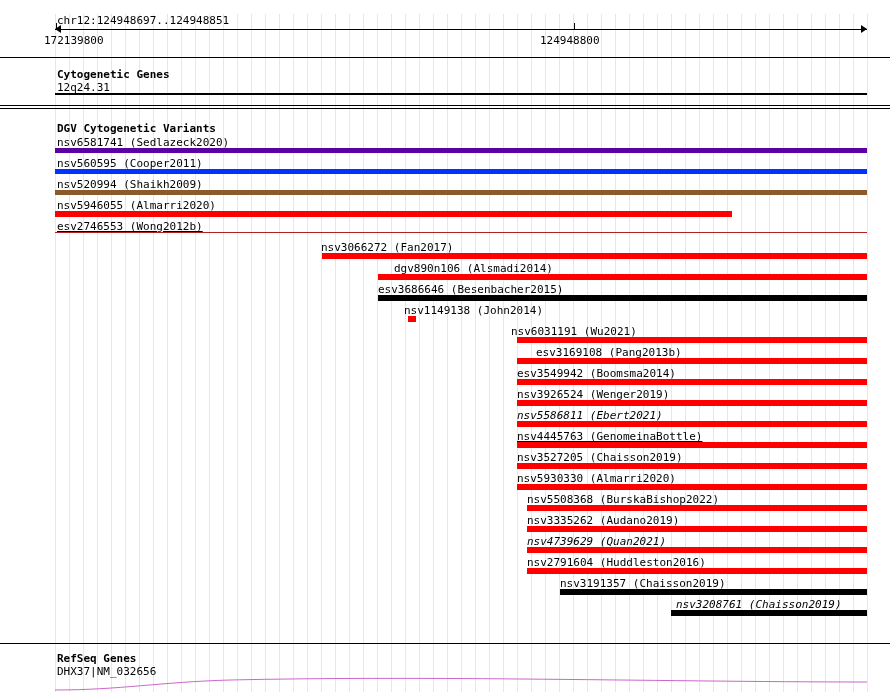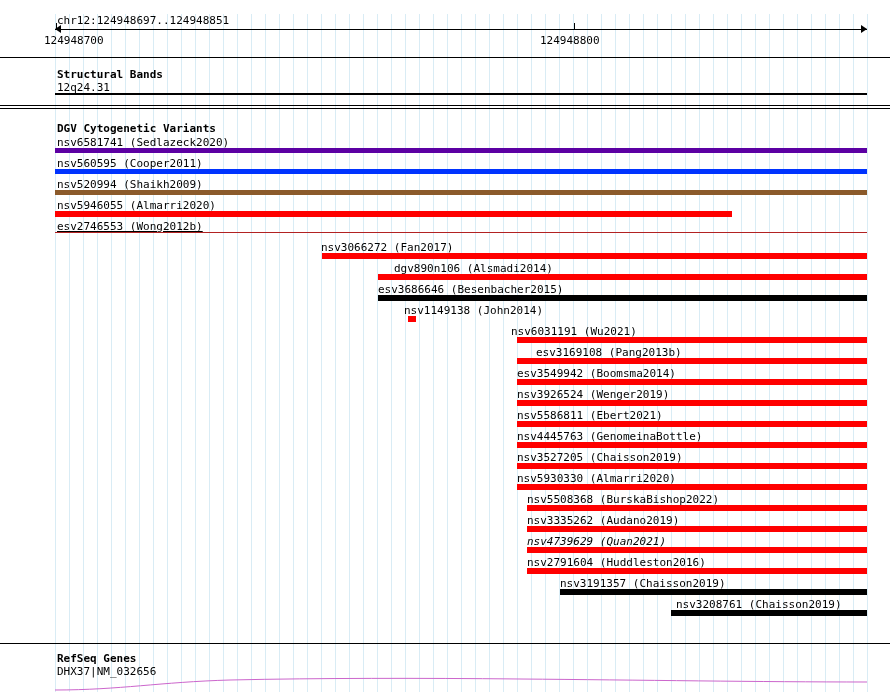--- a/index.html
+++ b/index.html
@@ -176,26 +176,26 @@
       <div class="gridline" style="left: 798px;"></div>
       <div class="gridline" style="left: 812px;"></div>
     </div>
 
   <div class="ruler-label">chr12:124948697..124948851</div>
   <div class="ruler-line"></div>
   <div class="ruler-arrow-l"></div>
   <div class="ruler-arrow-r"></div>
   <div class="tick" style="left:56px"></div>
   <div class="tick" style="left:574px"></div>
-  <div class="tick-label" style="left:44px">124948700</div>
+  <div class="tick-label" style="left:44px">172139800</div>
   <div class="tick-label" style="left:540px">124948800</div>
 
   <div class="hr" style="top:57px"></div>
 
-  <div class="track-title" style="top:68px">Structural Bands</div>
+  <div class="track-title" style="top:68px">Cytogenetic Genes</div>
   <div class="sub-label" style="left:57px; top:81px">12q24.31</div>
   <div class="feature-bar" style="left:55px; top:93px; width:812px; height:2px; background:#000000"></div>
 
   <div class="hr" style="top:105px"></div>
   <div class="hr" style="top:108px"></div>
 
   <div class="track-title" style="top:122px">DGV Cytogenetic Variants</div>
 
   <div id="variant-layer">
       <div class="sub-label" style="left: 57px; top: 136px;">nsv6581741 (Sedlazeck2020)</div>
@@ -217,39 +217,39 @@
       <div class="sub-label" style="left: 404px; top: 304px;">nsv1149138 (John2014)</div>
       <div class="feature-bar" style="left: 408px; top: 316px; width: 8px; height: 6px; background: rgb(255, 0, 0);"></div>
       <div class="sub-label" style="left: 511px; top: 325px;">nsv6031191 (Wu2021)</div>
       <div class="feature-bar" style="left: 517px; top: 337px; width: 350px; height: 6px; background: rgb(255, 0, 0);"></div>
       <div class="sub-label" style="left: 536px; top: 346px;">esv3169108 (Pang2013b)</div>
       <div class="feature-bar" style="left: 517px; top: 358px; width: 350px; height: 6px; background: rgb(255, 0, 0);"></div>
       <div class="sub-label" style="left: 517px; top: 367px;">esv3549942 (Boomsma2014)</div>
       <div class="feature-bar" style="left: 517px; top: 379px; width: 350px; height: 6px; background: rgb(255, 0, 0);"></div>
       <div class="sub-label" style="left: 517px; top: 388px;">nsv3926524 (Wenger2019)</div>
       <div class="feature-bar" style="left: 517px; top: 400px; width: 350px; height: 6px; background: rgb(255, 0, 0);"></div>
-      <div class="sub-label" style="left: 517px; top: 409px;">nsv5586811 (Ebert2021)</div>
+      <div class="sub-label" style="left: 517px; top: 409px; font-style: italic;">nsv5586811 (Ebert2021)</div>
       <div class="feature-bar" style="left: 517px; top: 421px; width: 350px; height: 6px; background: rgb(255, 0, 0);"></div>
-      <div class="sub-label" style="left: 517px; top: 430px;">nsv4445763 (GenomeinaBottle)</div>
+      <div class="sub-label" style="left: 517px; top: 430px; text-decoration: underline;">nsv4445763 (GenomeinaBottle)</div>
       <div class="feature-bar" style="left: 517px; top: 442px; width: 350px; height: 6px; background: rgb(255, 0, 0);"></div>
       <div class="sub-label" style="left: 517px; top: 451px;">nsv3527205 (Chaisson2019)</div>
       <div class="feature-bar" style="left: 517px; top: 463px; width: 350px; height: 6px; background: rgb(255, 0, 0);"></div>
       <div class="sub-label" style="left: 517px; top: 472px;">nsv5930330 (Almarri2020)</div>
       <div class="feature-bar" style="left: 517px; top: 484px; width: 350px; height: 6px; background: rgb(255, 0, 0);"></div>
       <div class="sub-label" style="left: 527px; top: 493px;">nsv5508368 (BurskaBishop2022)</div>
       <div class="feature-bar" style="left: 527px; top: 505px; width: 340px; height: 6px; background: rgb(255, 0, 0);"></div>
       <div class="sub-label" style="left: 527px; top: 514px;">nsv3335262 (Audano2019)</div>
       <div class="feature-bar" style="left: 527px; top: 526px; width: 340px; height: 6px; background: rgb(255, 0, 0);"></div>
       <div class="sub-label" style="left: 527px; top: 535px; font-style: italic;">nsv4739629 (Quan2021)</div>
       <div class="feature-bar" style="left: 527px; top: 547px; width: 340px; height: 6px; background: rgb(255, 0, 0);"></div>
       <div class="sub-label" style="left: 527px; top: 556px;">nsv2791604 (Huddleston2016)</div>
       <div class="feature-bar" style="left: 527px; top: 568px; width: 340px; height: 6px; background: rgb(255, 0, 0);"></div>
       <div class="sub-label" style="left: 560px; top: 577px;">nsv3191357 (Chaisson2019)</div>
       <div class="feature-bar" style="left: 560px; top: 589px; width: 307px; height: 6px; background: rgb(0, 0, 0);"></div>
-      <div class="sub-label" style="left: 676px; top: 598px;">nsv3208761 (Chaisson2019)</div>
+      <div class="sub-label" style="left: 676px; top: 598px; font-style: italic;">nsv3208761 (Chaisson2019)</div>
       <div class="feature-bar" style="left: 671px; top: 610px; width: 196px; height: 6px; background: rgb(0, 0, 0);"></div>
     </div>
 
   <div class="hr" style="top:643px"></div>
 
   <div class="track-title" style="top:652px">RefSeq Genes</div>
   <div class="sub-label" style="left:57px; top:665px">DHX37|NM_032656</div>
   <svg class="refseq-svg" width="890" height="22" style="position:absolute;left:0;top:670px">
     <path d="M55,20 C120,20 160,12 230,10 C320,8 420,8 520,9 C640,10 760,12 867,12" fill="none" stroke="#cc66cc" stroke-width="1"></path>
   </svg>

